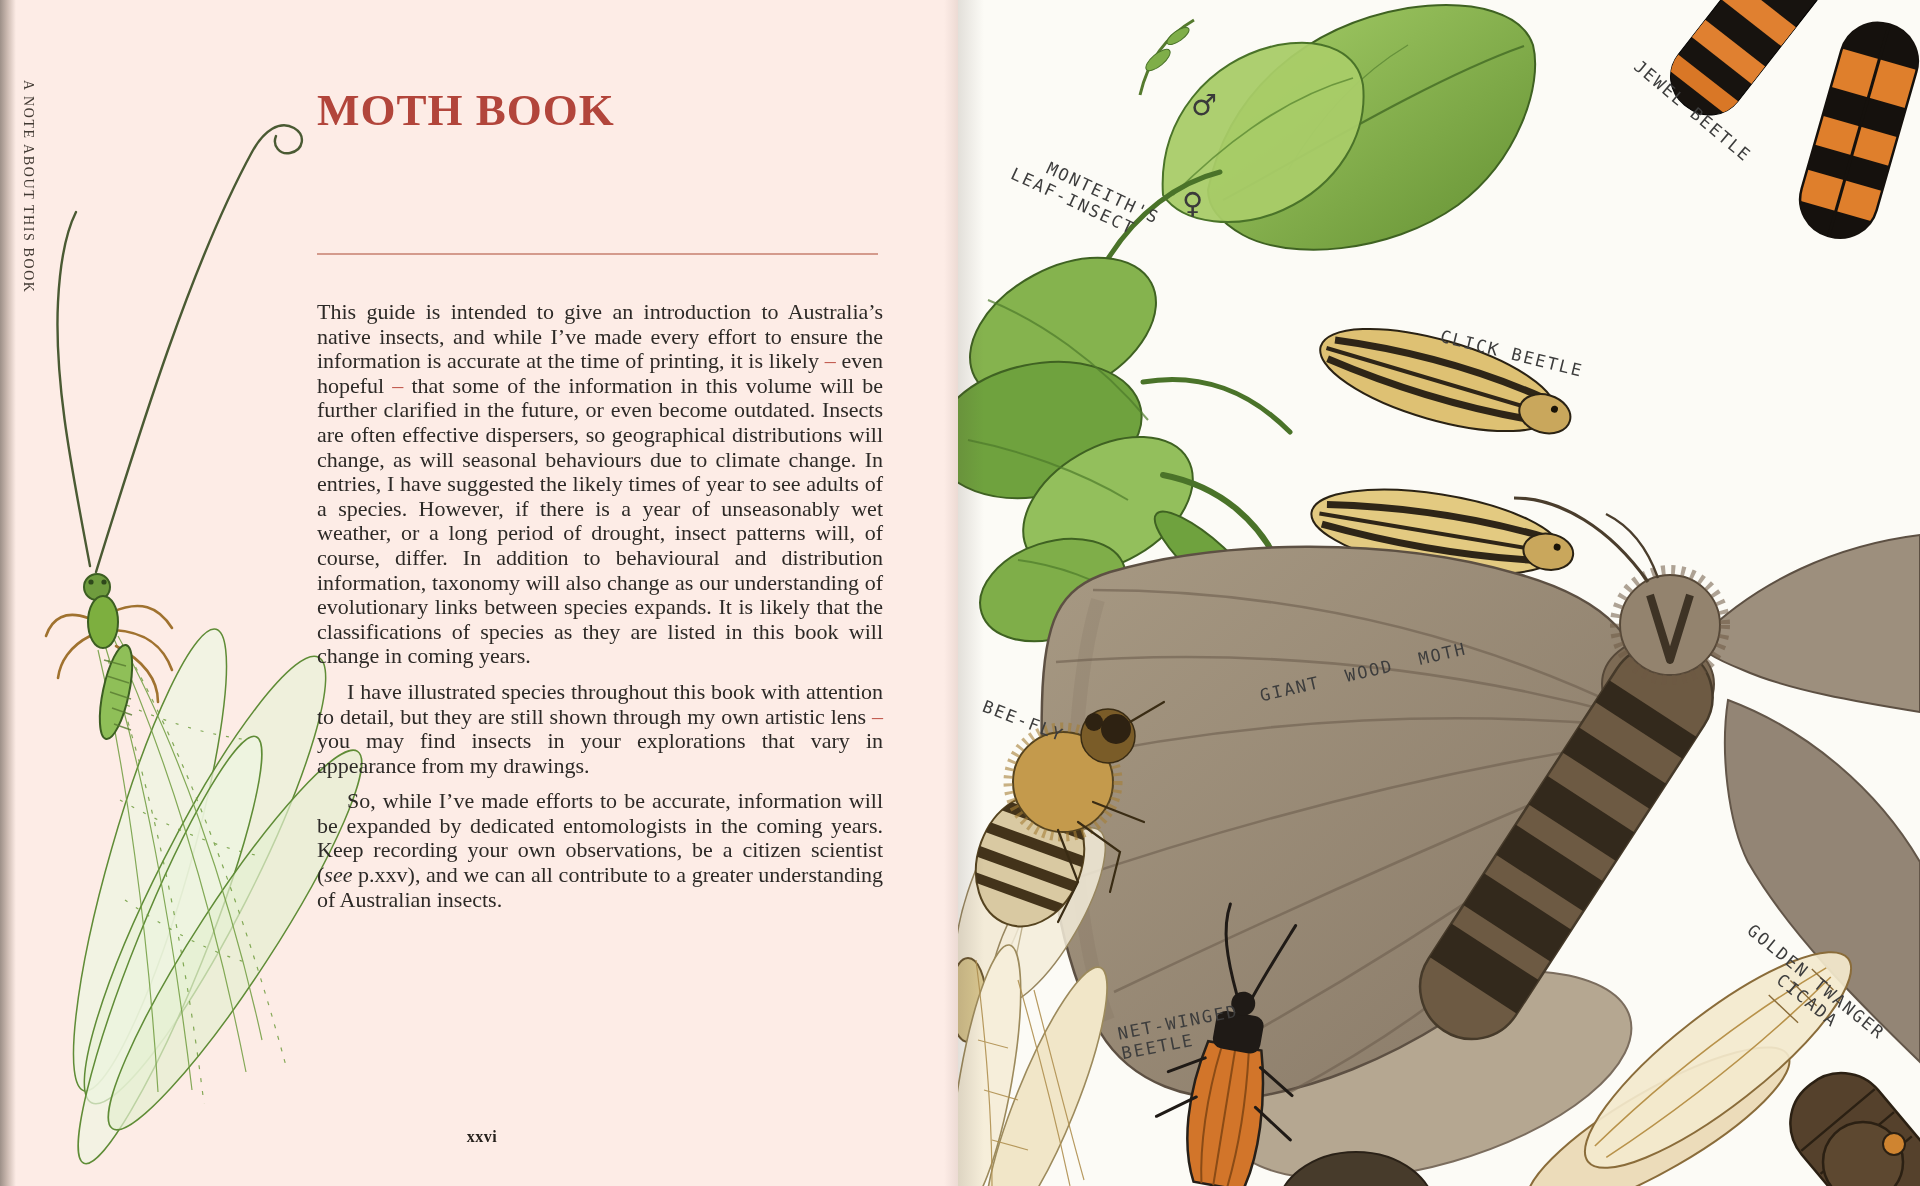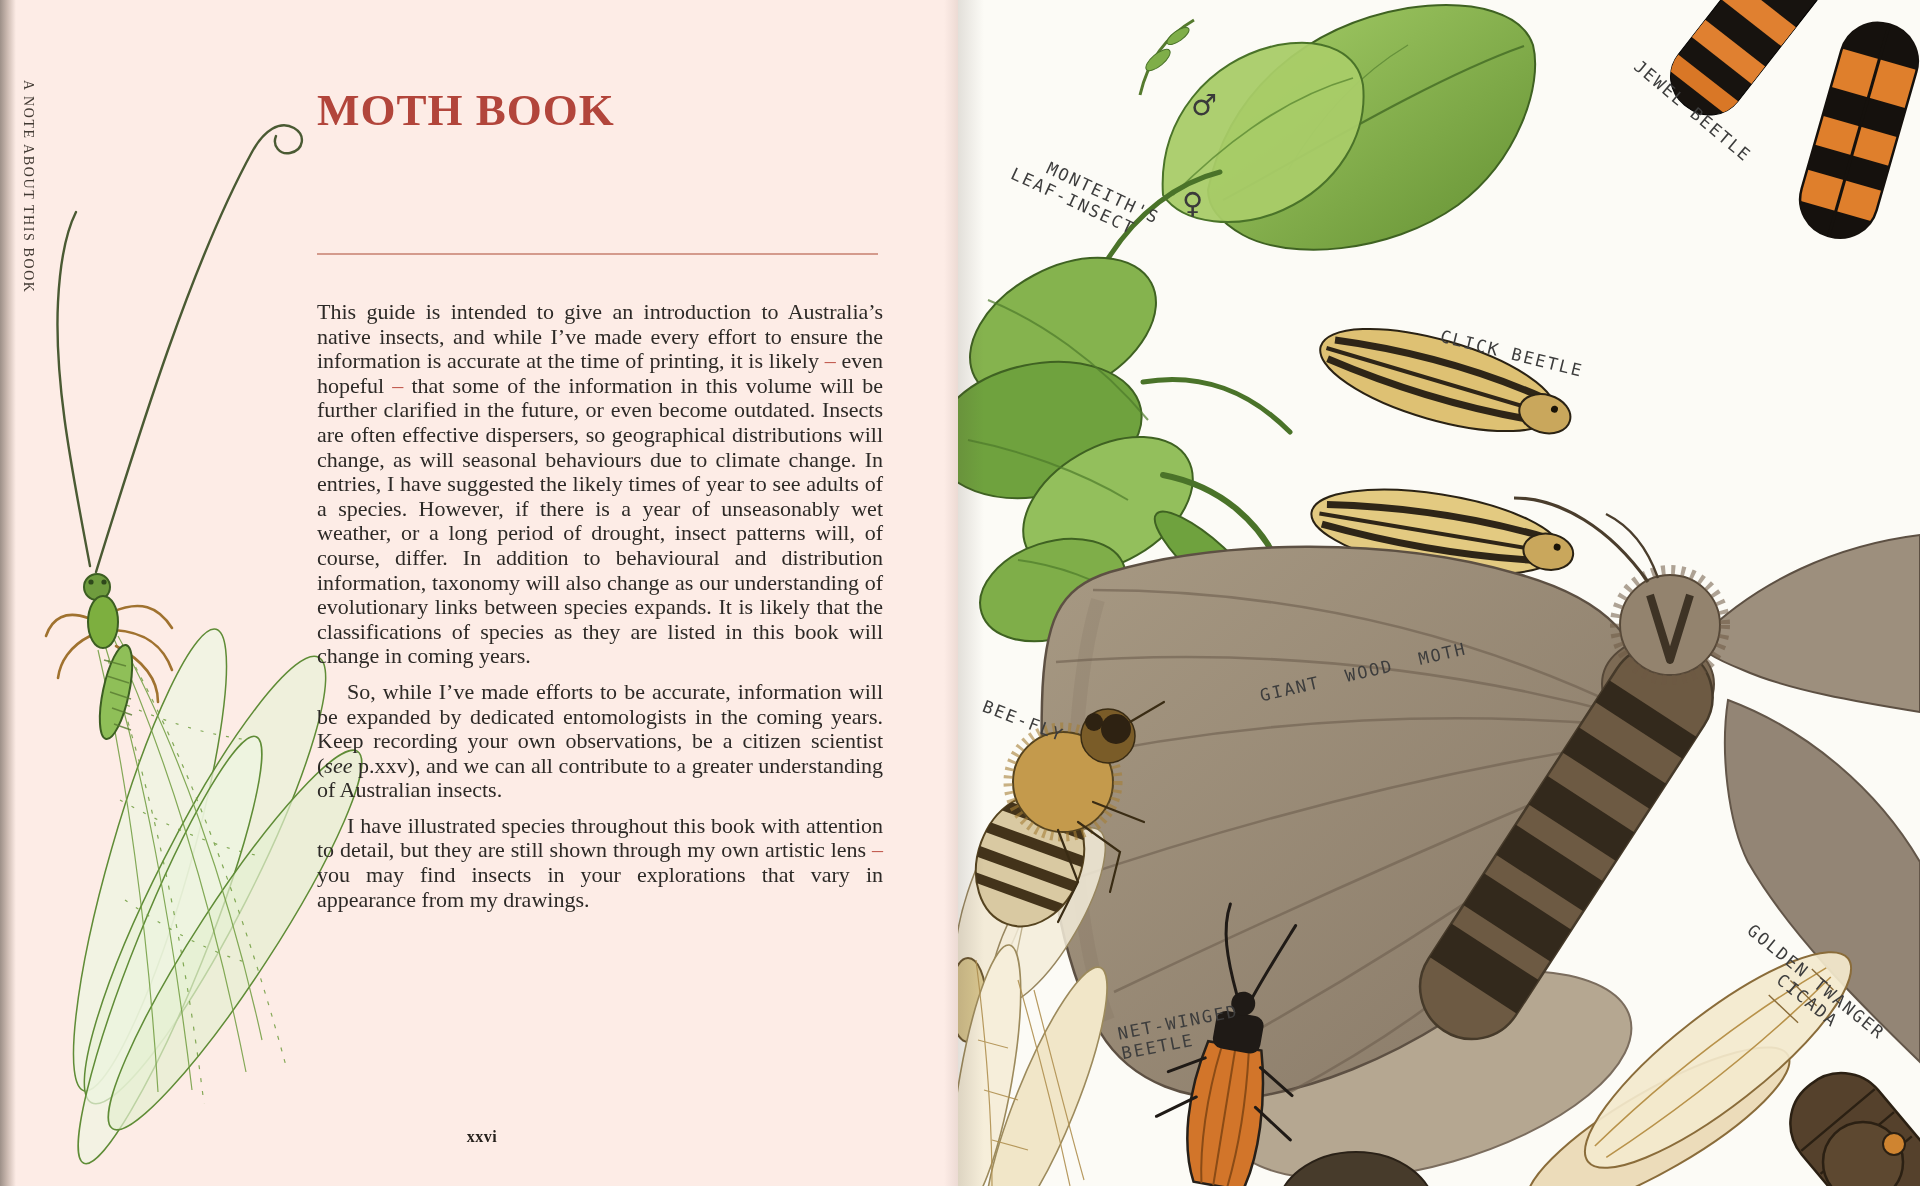--- a/index.html
+++ b/index.html
@@ -111,22 +111,22 @@
 
     <h1 class="title">
       <span>MOTH BOOK</span>
     </h1>
 
 
     <div class="rule"></div>
 
     <div class="body-text">
       <p class="body-para"><span>This guide is intended to give an introduction to Australia’s native insects, and while I’ve made every effort to ensure the information is accurate at the time of printing, it is likely </span><span class="seg-red">–</span><span> even hopeful </span><span class="seg-red">–</span><span> that some of the information in this volume will be further clarified in the future, or even become outdated. Insects are often effective dispersers, so geographical distributions will change, as will seasonal behaviours due to climate change. In entries, I have suggested the likely times of year to see adults of a species. However, if there is a year of unseasonably wet weather, or a long period of drought, insect patterns will, of course, differ. In addition to behavioural and distribution information, taxonomy will also change as our understanding of evolutionary links between species expands. It is likely that the classifications of species as they are listed in this book will change in coming years.</span></p>
+      <p class="body-para indent"><span>I have illustrated species throughout this book with attention to detail, but they are still shown through my own artistic lens </span><span class="seg-red">–</span><span> you may find insects in your explorations that vary in appearance from my drawings.</span></p>
       <p class="body-para indent"><span>So, while I’ve made efforts to be accurate, information will be expanded by dedicated entomologists in the coming years. Keep recording your own observations, be a citizen scientist (</span><span class="seg-italic">see</span><span> p.xxv), and we can all contribute to a greater understanding of Australian insects.</span></p>
-      <p class="body-para indent"><span>I have illustrated species throughout this book with attention to detail, but they are still shown through my own artistic lens </span><span class="seg-red">–</span><span> you may find insects in your explorations that vary in appearance from my drawings.</span></p>
     </div>
 
     <div class="page-number">xxvi</div>
 
     <div class="spine-shadow-left"></div>
   </div>
 
   <div class="page-right">
 
     <svg class="art" width="962" height="1186" viewBox="0 0 962 1186">

